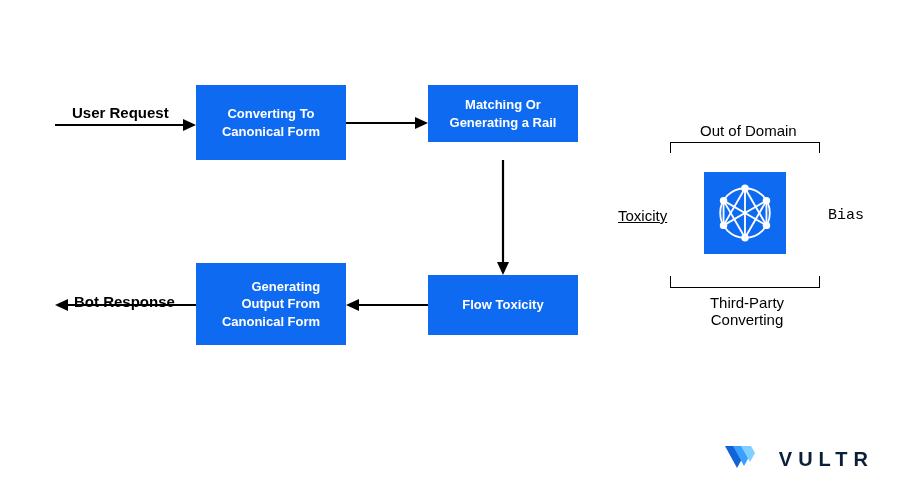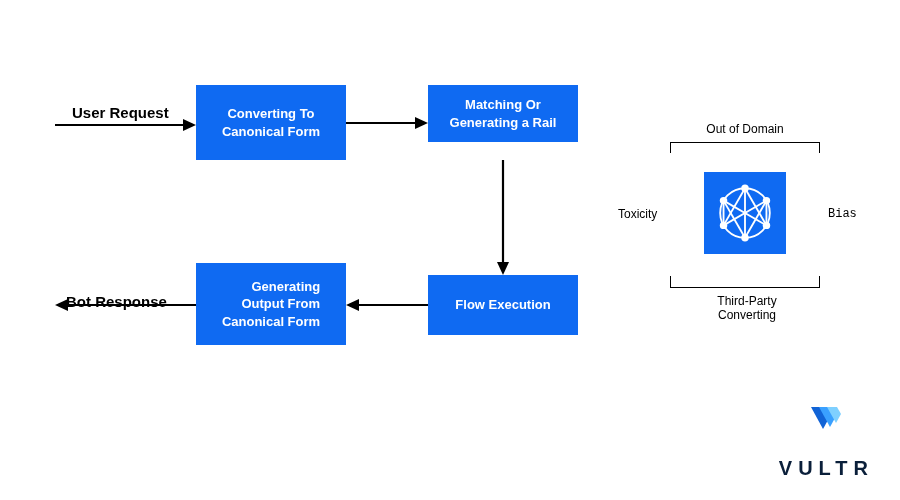--- a/index.html
+++ b/index.html
@@ -30,74 +30,73 @@
     position: absolute;
     color: #000;
     font-weight: 700;
     font-size: 15px;
     white-space: nowrap;
   }
   .side-label {
     position: absolute;
     color: #000;
     font-weight: 500;
-    font-size: 12px;
+    font-size: 15px;
     white-space: nowrap;
     text-align: center;
   }
   .nn-box {
     position: absolute;
     background: #0f6af2;
     display: flex;
     align-items: center;
     justify-content: center;
   }
   .nn-svg { width: 62px; height: 62px; }
   
   .arrow {
     position: absolute;
     pointer-events: none;
   }
   
   .logo {
     position: absolute;
     right: 26px;
-    bottom: 20px;
+    bottom: 28px;
     display: flex;
     align-items: center;
     gap: 24px;
-    flex-direction: column;
   }
   .logo-text {
     font-weight: 800;
     letter-spacing: 6px;
     font-size: 20px;
     color: #0a1f3a;
   }
 </style>
 </head>
 <body>
 
 <div class="stage">
 
   <div class="label" style="left:72px; top:104px;">User Request</div>
 
-  <div class="label" style="left:66px; top:293px;">Bot Response</div>
+  <div class="label" style="left:74px; top:293px;">Bot Response</div>
 
   <div class="box" style="left:196px; top:85px; width:150px; height:75px; white-space:pre-line;">Converting To
 Canonical Form</div>
 
   <div class="box" style="left:428px; top:85px; width:150px; height:57px; white-space:pre-line;">Matching Or
 Generating a Rail</div>
 
   <div class="box" style="left:196px; top:263px; width:150px; height:82px; white-space:pre-line;text-align:right;">Generating
 Output From
 Canonical Form</div>
 
-  <div class="box" style="left:428px; top:275px; width:150px; height:60px;">Flow Execution</div>
+  <div class="box" style="left:428px; top:275px; width:150px; height:60px;">Flow Toxicity</div>
 
   <svg class="arrow" style="left:55px; top:118px; width:141px; height:14px;" viewBox="0 0 141 14">
     <line x1="0" y1="7" x2="128" y2="7" stroke="#000" stroke-width="2.2"></line>
     <polygon points="128,1 141,7 128,13" fill="#000"></polygon>
   </svg>
 
   <svg class="arrow" style="left:346px; top:116px; width:82px; height:14px;" viewBox="0 0 82 14">
     <line x1="0" y1="7" x2="69" y2="7" stroke="#000" stroke-width="2.2"></line>
     <polygon points="69,1 82,7 69,13" fill="#000"></polygon>
   </svg>
@@ -123,21 +122,21 @@
     <line x1="150" y1="0" x2="150" y2="11" stroke="#000" stroke-width="2"></line>
   </svg>
 
   <svg class="arrow" style="left:670px; top:276px; width:150px; height:12px;" viewBox="0 0 150 12">
     <line x1="0" y1="0" x2="0" y2="12" stroke="#000" stroke-width="2"></line>
     <line x1="0" y1="12" x2="150" y2="12" stroke="#000" stroke-width="2"></line>
     <line x1="150" y1="12" x2="150" y2="0" stroke="#000" stroke-width="2"></line>
   </svg>
 
   <div class="side-label" style="left:700px; top:122px; width:90px;">Out of Domain</div>
-  <div class="side-label" style="left:618px; top:207px;">Toxicity</div>
+  <div class="side-label" style="left:618px; top:207px;text-decoration:underline;">Toxicity</div>
   <div class="side-label" style="left:828px; top:207px;font-family:Liberation Mono, monospace;">Bias</div>
   <div class="side-label" style="left:702px; top:294px; width:90px; white-space:pre-line;">Third-Party
 Converting</div>
 
   <div class="nn-box" style="left:704px; top:172px; width:82px; height:82px;">
     <svg class="nn-svg" viewBox="0 0 100 100">
       <g stroke="#ffffff" stroke-width="3" fill="none">
         <circle cx="50" cy="50" r="40"></circle>
         <line x1="50" y1="10" x2="50" y2="90"></line>
         <line x1="15.4" y1="30" x2="84.6" y2="70"></line>

